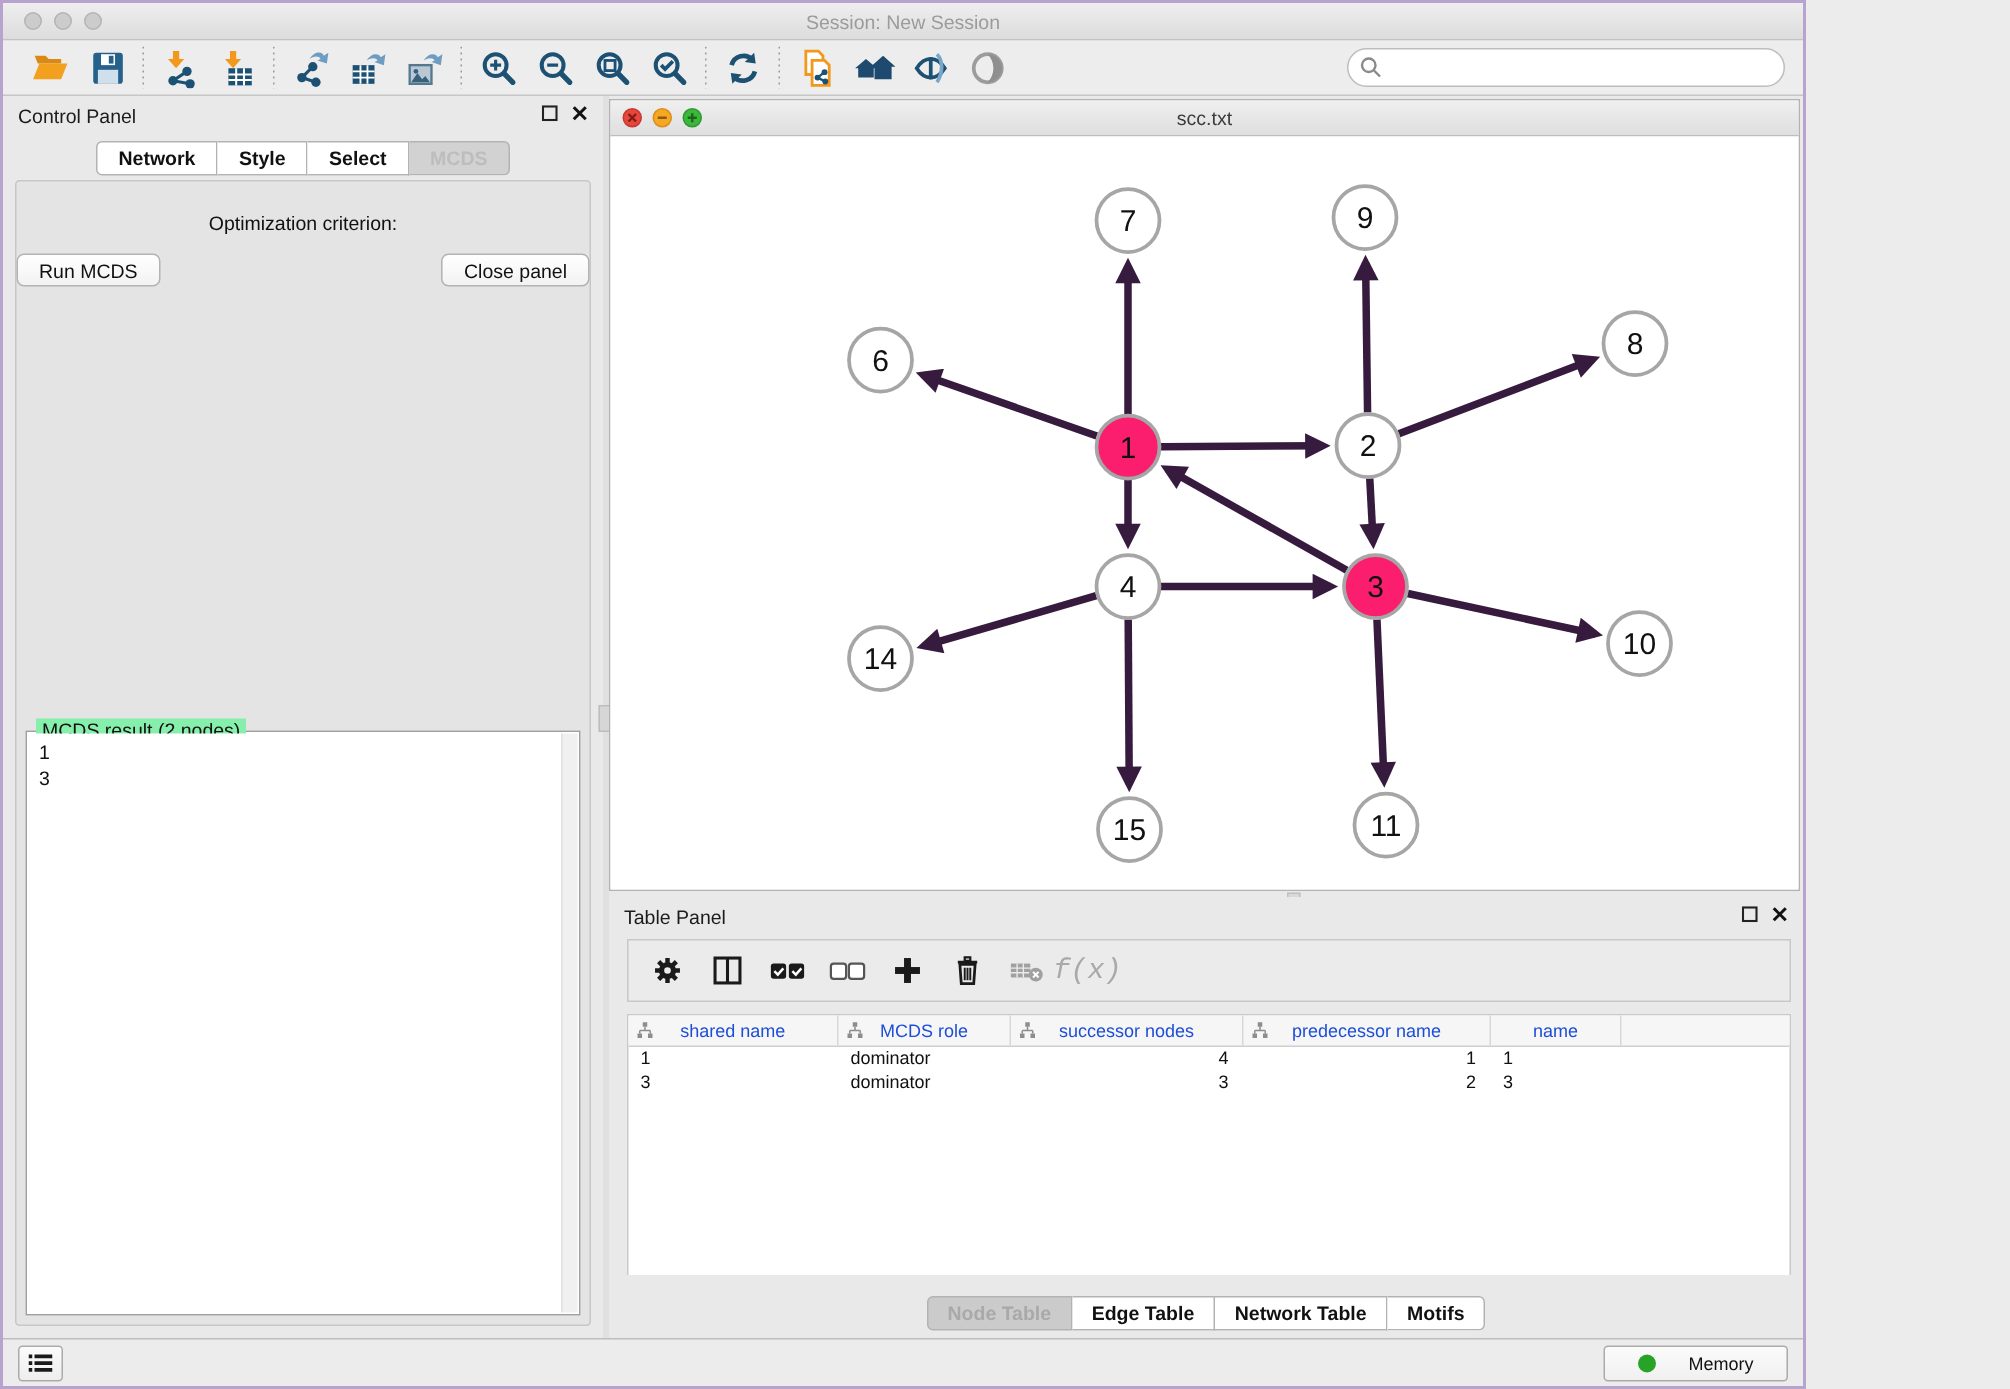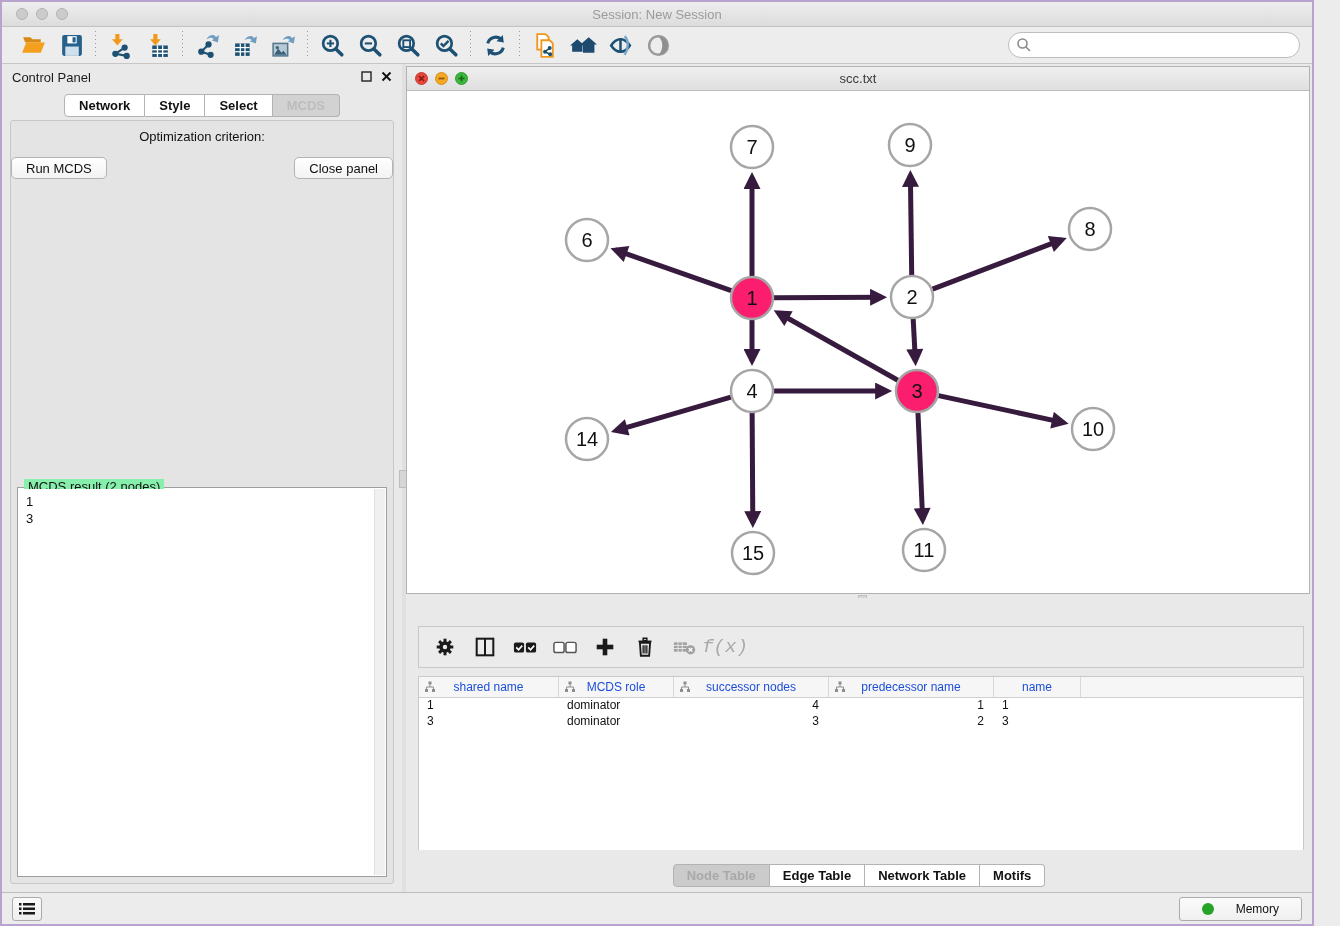--- a/index.html
+++ b/index.html
@@ -1,19 +1,19 @@
 <!DOCTYPE html>
 <html><head>
 <meta charset="utf-8">
 <style>
   * { margin:0; padding:0; box-sizing:border-box; }
   html,body { width:1340px; height:926px; }
   body { font-family:"Liberation Sans", sans-serif; background:#ececec; overflow:hidden; }
 
-  .window { position:relative; width:1314px; height:926px; border:2px solid #b7a3cd; background:#e9e9e9; }
+  .window { position:relative; width:1204px; height:926px; border:2px solid #b7a3cd; background:#e9e9e9; }
 
   
   .titlebar { position:absolute; left:0; top:0; right:0; height:25px;
     background:linear-gradient(#eeeeee,#dcdcdc); border-bottom:1px solid #c2c2c2;
     display:flex; align-items:center; }
   .traffic { display:flex; gap:8px; margin-left:14px; }
   .dot { width:12px; height:12px; border-radius:50%; background:#cccccc; border:1px solid #b3b3b3; }
   .titlebar .title { position:absolute; left:0; right:0; text-align:center;
     font-size:13px; color:#9b9b9b; }
 
@@ -41,21 +41,21 @@
   .panel-head .ph-icons { margin-left:auto; display:flex; gap:9px; align-items:center; }
   .cp-tabs { display:flex; justify-content:center; margin-top:4px; }
   .cp-tab { height:23px; padding:0 14px; background:#ffffff; border:1px solid #b3b3b3;
     border-left-width:0; font-size:13px; font-weight:bold; color:#111;
     display:flex; align-items:center; }
   .cp-tab:first-child { border-left-width:1px; border-radius:4px 0 0 4px; }
   .cp-tab:last-child { border-radius:0 4px 4px 0; }
   .cp-tab.selected { background:#d2d2d2; color:#bdbdbd; }
   .cp-body { position:absolute; left:8px; right:8px; top:56px; bottom:8px;
     background:#e4e4e4; border:1px solid #c7c7c7; border-radius:3px; }
-  .crit-label { text-align:center; margin-top:8px; font-size:13px; color:#111; }
+  .crit-label { text-align:center; margin-top:20px; font-size:13px; color:#111; }
   .dropdown { width:312px; height:24px; margin:11px auto 0; background:#ffffff;
     border:1px solid #b3b3b3; border-radius:5px; display:flex; align-items:center;
     padding:0 6px 0 10px; font-size:13px; color:#111; }
   .dropdown .dd-label { flex:1; }
   .btn-row { display:flex; justify-content:space-between; gap:14px; margin-top:13px; }
   .pbtn { height:22px; padding:0 14px; background:linear-gradient(#ffffff,#f2f2f2);
     border:1px solid #b3b3b3; border-radius:5px; font-size:13px; color:#111;
     display:flex; align-items:center; }
   .result-fieldset { position:absolute; left:6px; right:6px; top:366px; bottom:6px;
     border:1px solid #9f9f9f; background:#ffffff; }
@@ -415,20 +415,38 @@
                 <text x="346" y="469" text-anchor="middle" font-size="20" font-family="&quot;Liberation Sans&quot;, sans-serif" fill="#111111">15</text>
                 <circle cx="517" cy="459" r="21" fill="#ffffff" stroke="#a6a6a6" stroke-width="2.5"></circle>
                 <text x="517" y="466" text-anchor="middle" font-size="20" font-family="&quot;Liberation Sans&quot;, sans-serif" fill="#111111">11</text>
               </g>
           </svg>
         </div>
       </div>
       <span class="hsplit-handle"></span>
 
       <div class="tpanel">
+        <div class="panel-head">
+          <span class="ph-title">Table Panel</span>
+          <span class="ph-icons">
+            <span>
+              <svg width="11" height="11" viewBox="0 0 11 11">
+                  <rect x="1" y="1" width="9" height="9" fill="none" stroke="#222" stroke-width="1.4"></rect>
+                </svg>
+            </span>
+            <span>
+              <svg width="11" height="11" viewBox="0 0 11 11">
+                  <g stroke="#111" stroke-width="2">
+                    <line x1="1.5" y1="1.5" x2="9.5" y2="9.5"></line>
+                    <line x1="9.5" y1="1.5" x2="1.5" y2="9.5"></line>
+                  </g>
+                </svg>
+            </span>
+          </span>
+        </div>
 
         <div class="tp-toolbar">
           <span class="tp-btn">
             <svg width="24" height="24" viewBox="0 0 26 26">
                 <g stroke="#1a1a1a" stroke-width="3.2">
                   <line x1="13" y1="4" x2="13" y2="22"></line>
                   <line x1="4" y1="13" x2="22" y2="13"></line>
                   <line x1="6.6" y1="6.6" x2="19.4" y2="19.4"></line>
                   <line x1="19.4" y1="6.6" x2="6.6" y2="19.4"></line>
                 </g>

